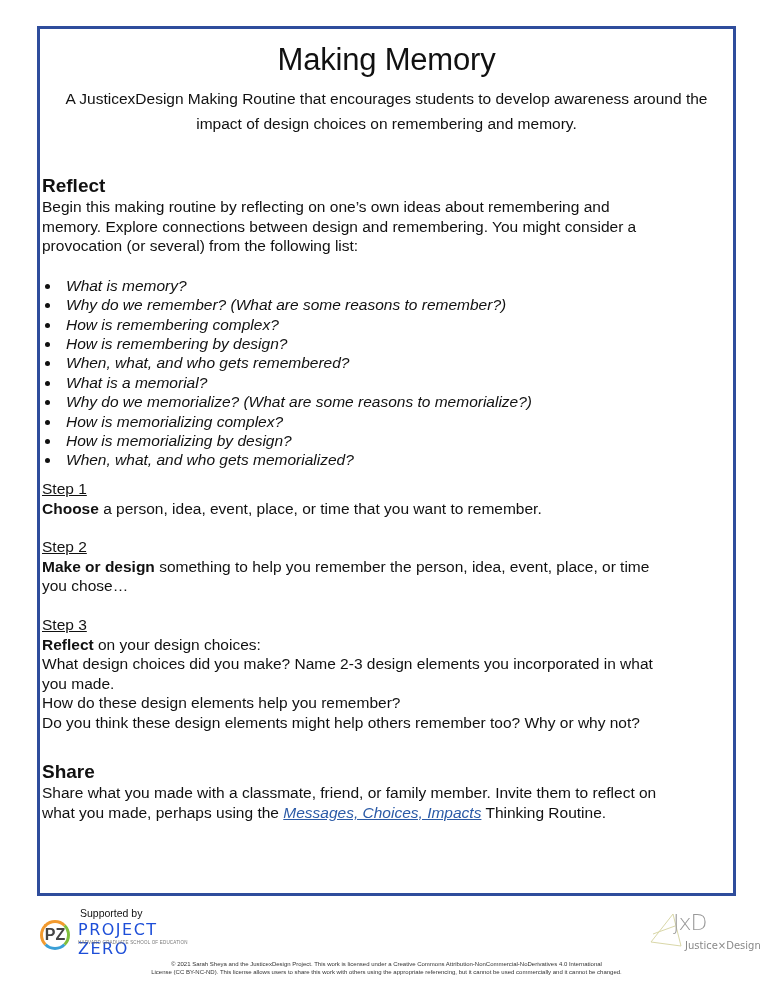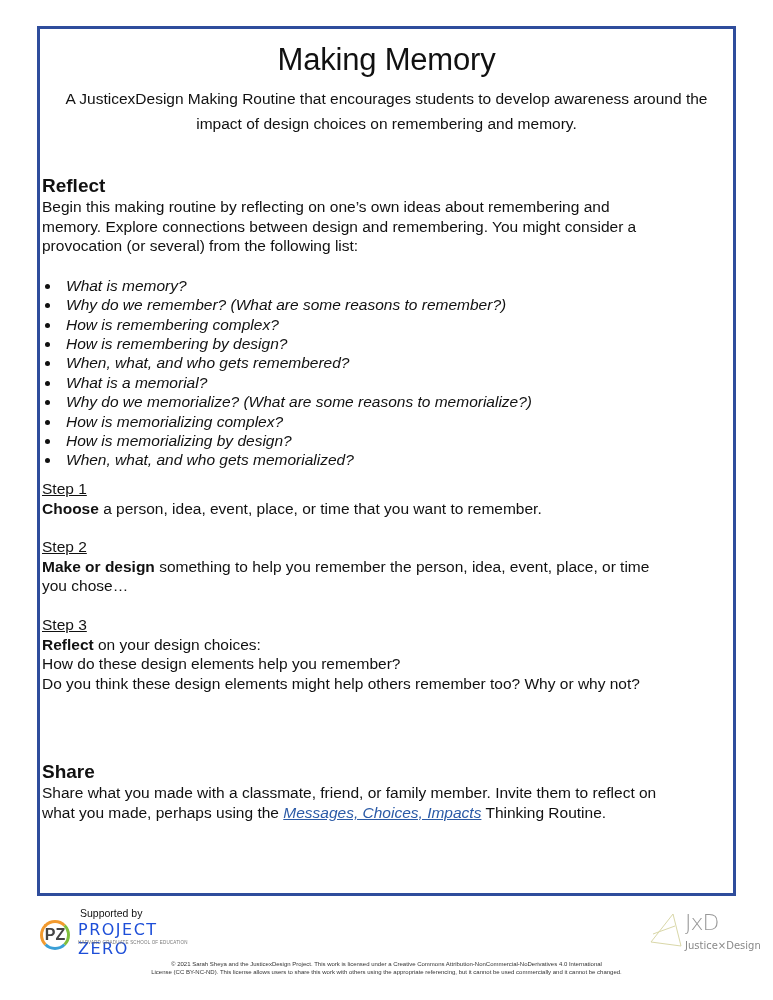--- a/index.html
+++ b/index.html
@@ -62,21 +62,21 @@
     }
     .pz-sub {
       position: absolute; left: 38px; top: 33px; font-size: 4.5px; color: #777; letter-spacing: 0.2px;
       white-space: nowrap;
     }
 
     .jxd-logo {
       position: absolute; left: 645px; top: 910px; width: 85px; height: 45px;
     }
     .jxd-mark {
-      position: absolute; left: 40px; top: 0px; font-size: 22px; color: #999;
+      position: absolute; left: 28px; top: 0px; font-size: 22px; color: #999;
       font-family: "DejaVu Sans", sans-serif; font-weight: 200; letter-spacing: -1px;
     }
     .jxd-text {
       position: absolute; left: 16px; top: 30px; font-size: 10px; color: #888;
       font-family: "DejaVu Sans", sans-serif;
       padding-left: 24px;
     }
 
     .license {
       position: absolute; left: 90px; right: 90px; top: 960px;
@@ -118,20 +118,21 @@
 
   <div>
     <span class="step-label">Step 2</span>
     <p><b>Make or design</b><span> something to help you remember the person, idea, event, place, or time you chose…</span></p>
   </div>
   <div class="gap"></div>
 
   <div>
     <span class="step-label">Step 3</span>
     <p><b>Reflect</b><span> on your design choices:</span></p>
+    <p>What design choices did you make? Name 2-3 design elements you incorporated in what you made.</p>
     <p>How do these design elements help you remember?</p>
     <p>Do you think these design elements might help others remember too? Why or why not?</p>
   </div>
 </section>
 
 <section class="content share">
   <div class="h2">Share</div>
   <p>
     <span>Share what you made with a classmate, friend, or family member. Invite them to reflect on what you made, perhaps using the </span><a class="link">Messages, Choices, Impacts</a><span> Thinking Routine.</span>
   </p>

